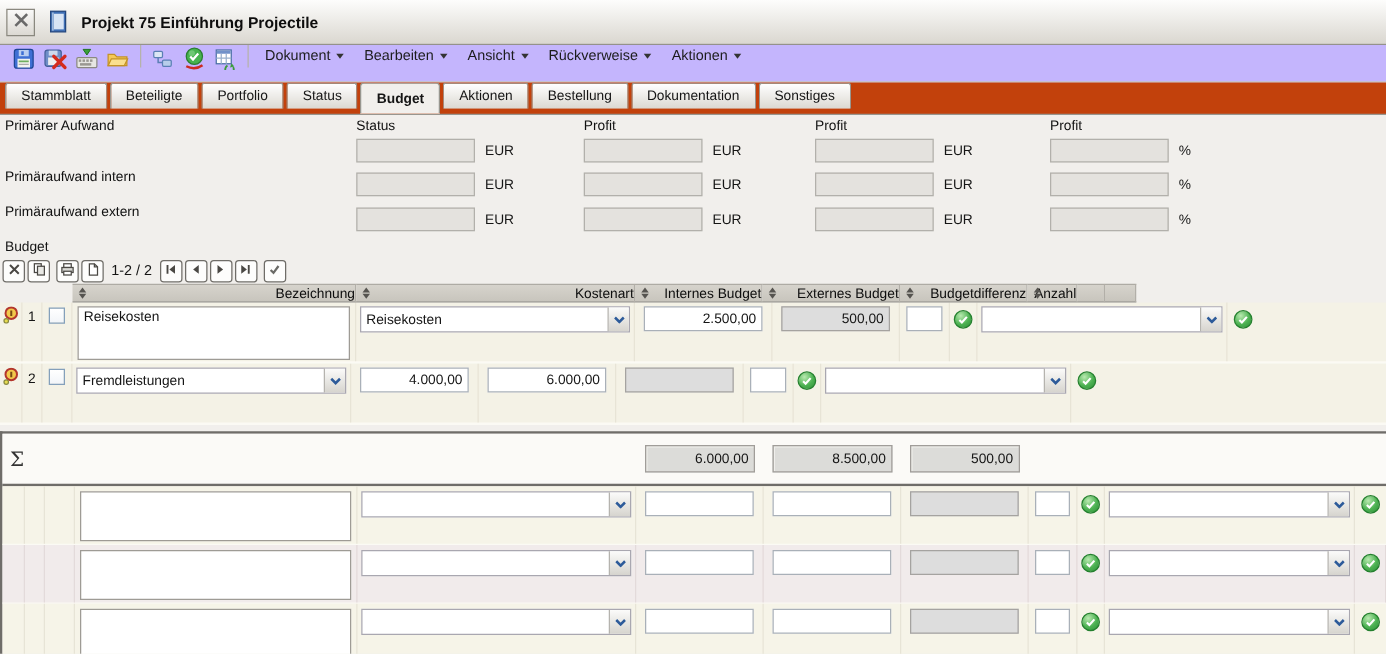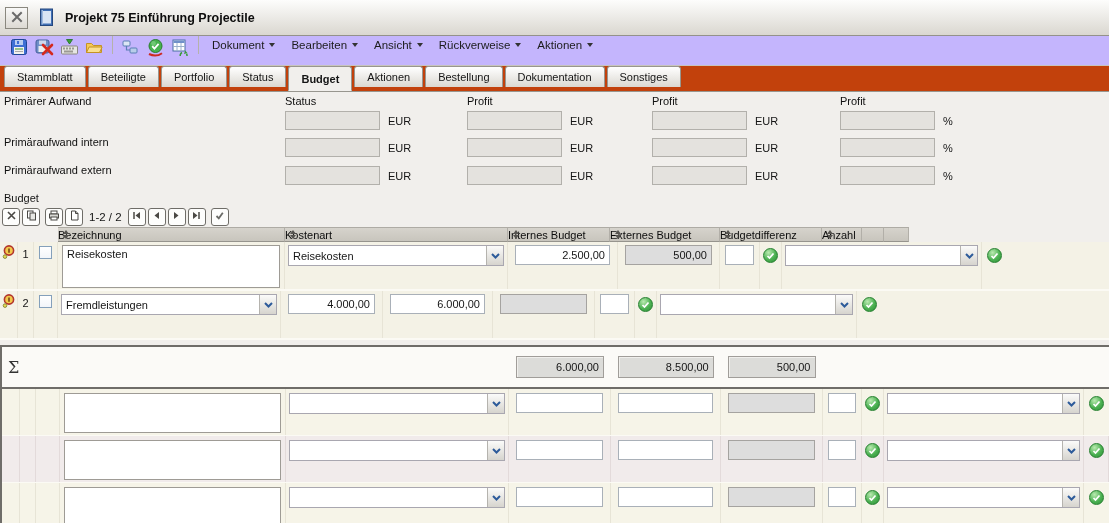--- a/index.html
+++ b/index.html
@@ -44,21 +44,21 @@
   .bsec-label { height:14px; padding-left:4px; }
   .minitb { height:21px; display:flex; align-items:center; padding-left:2px; }
   .mbtn { width:18px; height:18px; border:1px solid #6f6d68; border-radius:3px; background:#fdfdfc;
           display:flex; align-items:center; justify-content:center; margin-right:2px; }
   .mgap { width:3px; }
   .mpag { margin:0 6px 0 4px; font-size:11.5px; }
 
   
   .thr { display:flex; height:15px; }
   .th  { background:linear-gradient(#d6d3cc,#c8c5bd); border-top:1px solid #aeaba4; border-bottom:1px solid #96948d;
-         border-right:1px solid #b2afa8; position:relative; display:flex; align-items:center; justify-content:flex-start;
+         border-right:1px solid #b2afa8; position:relative; display:flex; align-items:center; justify-content:flex-end;
          font-size:11px; color:#0d0d0d; }
   .th.blank { background:transparent; border:none; }
   .sorticon { position:absolute; left:5px; top:2px; display:flex; flex-direction:column; align-items:center; gap:1px; }
   .sorticon i { display:block; width:0; height:0; border-left:3.5px solid transparent; border-right:3.5px solid transparent; }
   .sorticon .up { border-bottom:4px solid #565450; }
   .sorticon .down { border-top:4px solid #565450; }
 
   .w-icon{width:18px}.w-num{width:16px}.w-chk{width:24px}.w-bez{width:227px}.w-kart{width:223px}
   .w-int{width:102px}.w-ext{width:110px}.w-diff{width:102px}.w-anz{width:40px}.w-ok1{width:22px}
   .w-art{width:200px}.w-ok2{width:25px}.w-sig{width:285px}

